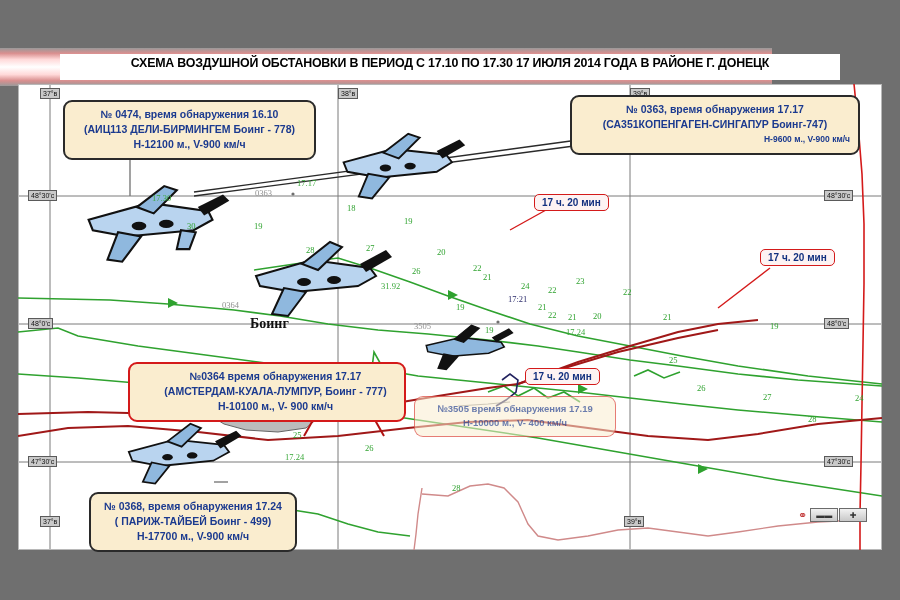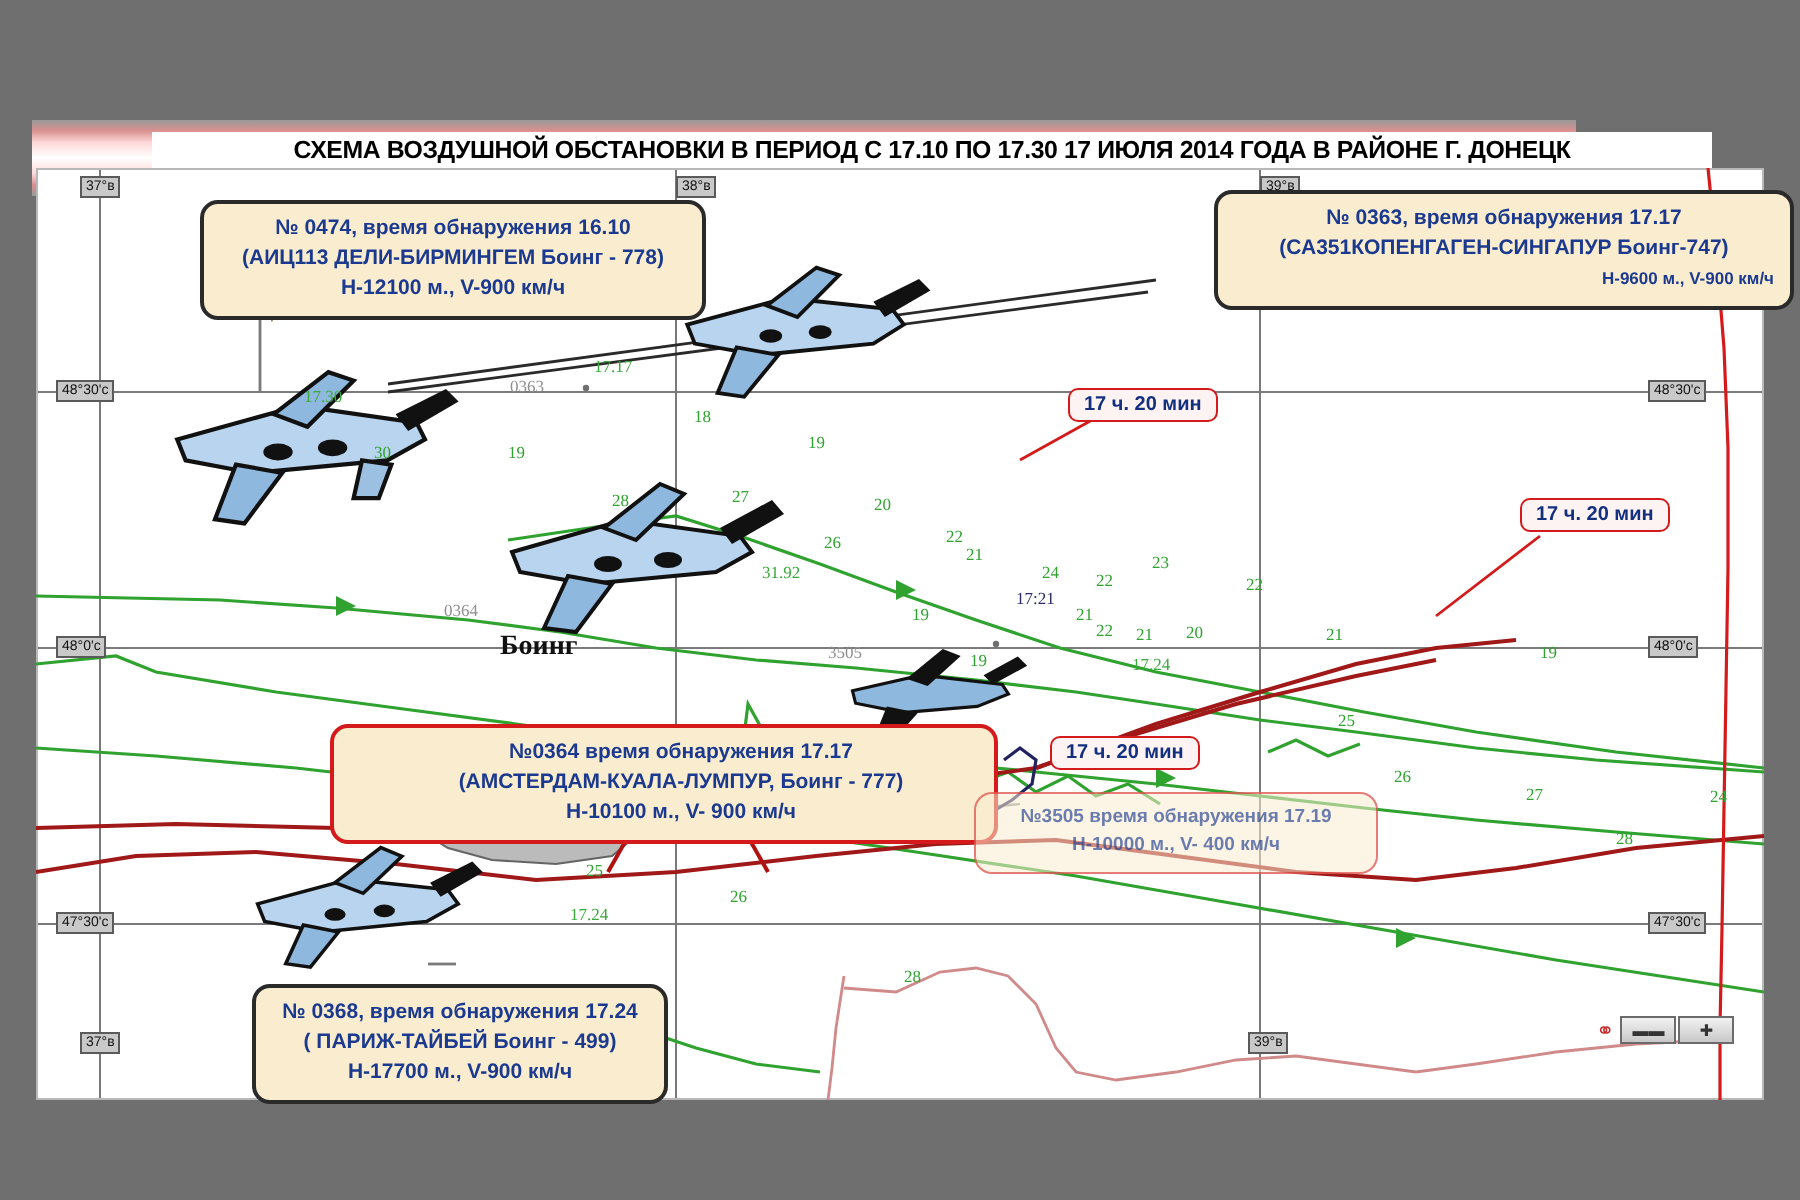--- a/index.html
+++ b/index.html
@@ -1,42 +1,42 @@
 <!DOCTYPE html>
 <html><head>
 <meta charset="utf-8">
 <style>
   html,body{margin:0;padding:0;background:#6d6d6d;}
   body{font-family:"Liberation Sans", sans-serif;}
   #stage{position:relative;width:900px;height:600px;background:#6f6f6f;overflow:hidden;}
 
   
-  #titlebar{position:absolute;left:0;top:60px;width:772px;height:38px;
-    background:linear-gradient(to bottom,#9a9a9a 0%,#d98f8f 14%,#ffd9d9 30%,#ffffff 50%,#ffd9d9 70%,#d98f8f 86%,#9a9a9a 100%);margin-left:16px;}
+  #titlebar{position:absolute;left:0;top:48px;width:772px;height:38px;
+    background:linear-gradient(to bottom,#9a9a9a 0%,#d98f8f 14%,#ffd9d9 30%,#ffffff 50%,#ffd9d9 70%,#d98f8f 86%,#9a9a9a 100%);}
   #titlebar .bar{position:absolute;left:60px;top:6px;width:780px;height:26px;background:#fff;}
   #title-text{position:absolute;left:60px;top:8px;width:780px;text-align:center;
     font-size:12.4px;font-weight:bold;color:#000;letter-spacing:-0.2px;white-space:nowrap;}
 
   
   #map{position:absolute;left:18px;top:84px;width:864px;height:466px;background:#ffffff;overflow:hidden;}
   #mapsvg{position:absolute;left:0;top:0;}
 
   
   .coord{position:absolute;background:#c9c9c9;border:1px solid #5a5a5a;color:#111;
     font-size:7px;line-height:9px;padding:0 2px;white-space:nowrap;font-family:"Liberation Sans", sans-serif;}
 
   
   .tnum{position:absolute;color:#2fa22f;font-size:8.5px;font-family:"Liberation Serif",serif;white-space:nowrap;}
   .tlab{position:absolute;color:#3aa83a;font-size:8.5px;font-family:"Liberation Serif",serif;white-space:nowrap;}
   .tlab.grey{color:#8f8f8f;}
   .tlab.navy{color:#2b2b6b;}
 
   
   .callout{position:absolute;box-sizing:border-box;text-align:center;
-    border-radius:9px;padding:5px 8px 6px;margin-left:37px;}
+    border-radius:9px;padding:5px 8px 6px;}
   .callout .ln{display:block;white-space:nowrap;}
   .co-beige{background:#faedcf;border:2px solid #2a2a2a;color:#1b3a8f;}
   .co-beige .ln{font-size:10.5px;font-weight:bold;line-height:15px;}
   .co-beige .ln.small{font-size:8.5px;text-align:right;}
   .co-red{background:#faedcf;border:2px solid #d41a1a;color:#1b3a8f;}
   .co-red .ln{font-size:10.5px;font-weight:bold;line-height:15px;}
   .co-faded{background:rgba(250,237,207,.55);border:1.5px solid rgba(212,26,26,.55);color:rgba(27,58,143,.65);}
   .co-faded .ln{font-size:9.5px;font-weight:bold;line-height:14px;}
 
   .timebox{position:absolute;background:#fdf3f3;border:1.5px solid #d41a1a;border-radius:5px;
@@ -276,27 +276,27 @@
     <span class="ln">(АИЦ113 ДЕЛИ-БИРМИНГЕМ Боинг - 778)</span>
     <span class="ln">Н-12100 м., V-900 км/ч</span>
   </div>
 
   <div class="callout co-beige" id="co-0363" style="left:570px;top:95px;width:290px;">
     <span class="ln">№ 0363, время обнаружения 17.17</span>
     <span class="ln">(СА351КОПЕНГАГЕН-СИНГАПУР Боинг-747)</span>
     <span class="ln small">Н-9600 м., V-900 км/ч</span>
   </div>
 
-  <div class="callout co-red" id="co-0364" style="left:128px;top:362px;width:334px;padding-left:25px;">
+  <div class="callout co-red" id="co-0364" style="left:128px;top:362px;width:278px;padding-left:25px;">
     <span class="ln">№0364 время обнаружения 17.17</span>
     <span class="ln">(АМСТЕРДАМ-КУАЛА-ЛУМПУР, Боинг - 777)</span>
     <span class="ln">Н-10100 м., V- 900 км/ч</span>
   </div>
 
-  <div class="callout co-faded" id="co-3505" style="left:450px;top:396px;width:202px;text-align:center;">
+  <div class="callout co-faded" id="co-3505" style="left:414px;top:396px;width:202px;text-align:center;">
     <span class="ln">№3505 время обнаружения 17.19</span>
     <span class="ln">Н-10000 м., V- 400 км/ч</span>
   </div>
 
   <div class="callout co-beige" id="co-0368" style="left:89px;top:492px;width:208px;">
     <span class="ln">№ 0368, время обнаружения 17.24</span>
     <span class="ln">( ПАРИЖ-ТАЙБЕЙ Боинг - 499)</span>
     <span class="ln">Н-17700 м., V-900 км/ч</span>
   </div>
 

